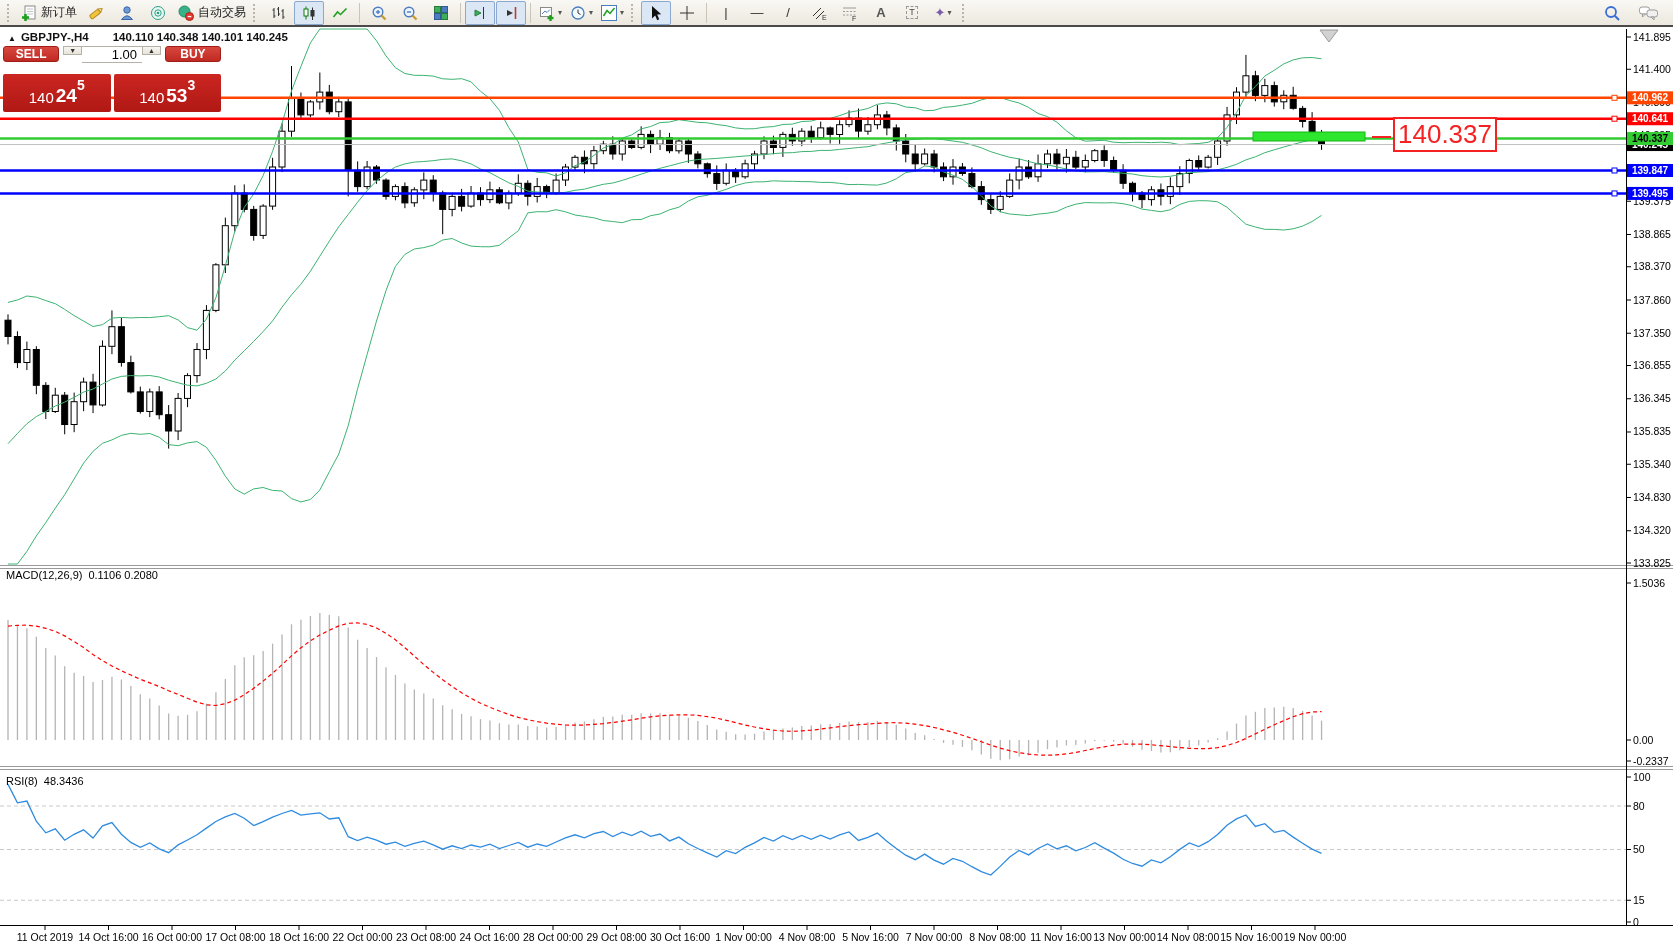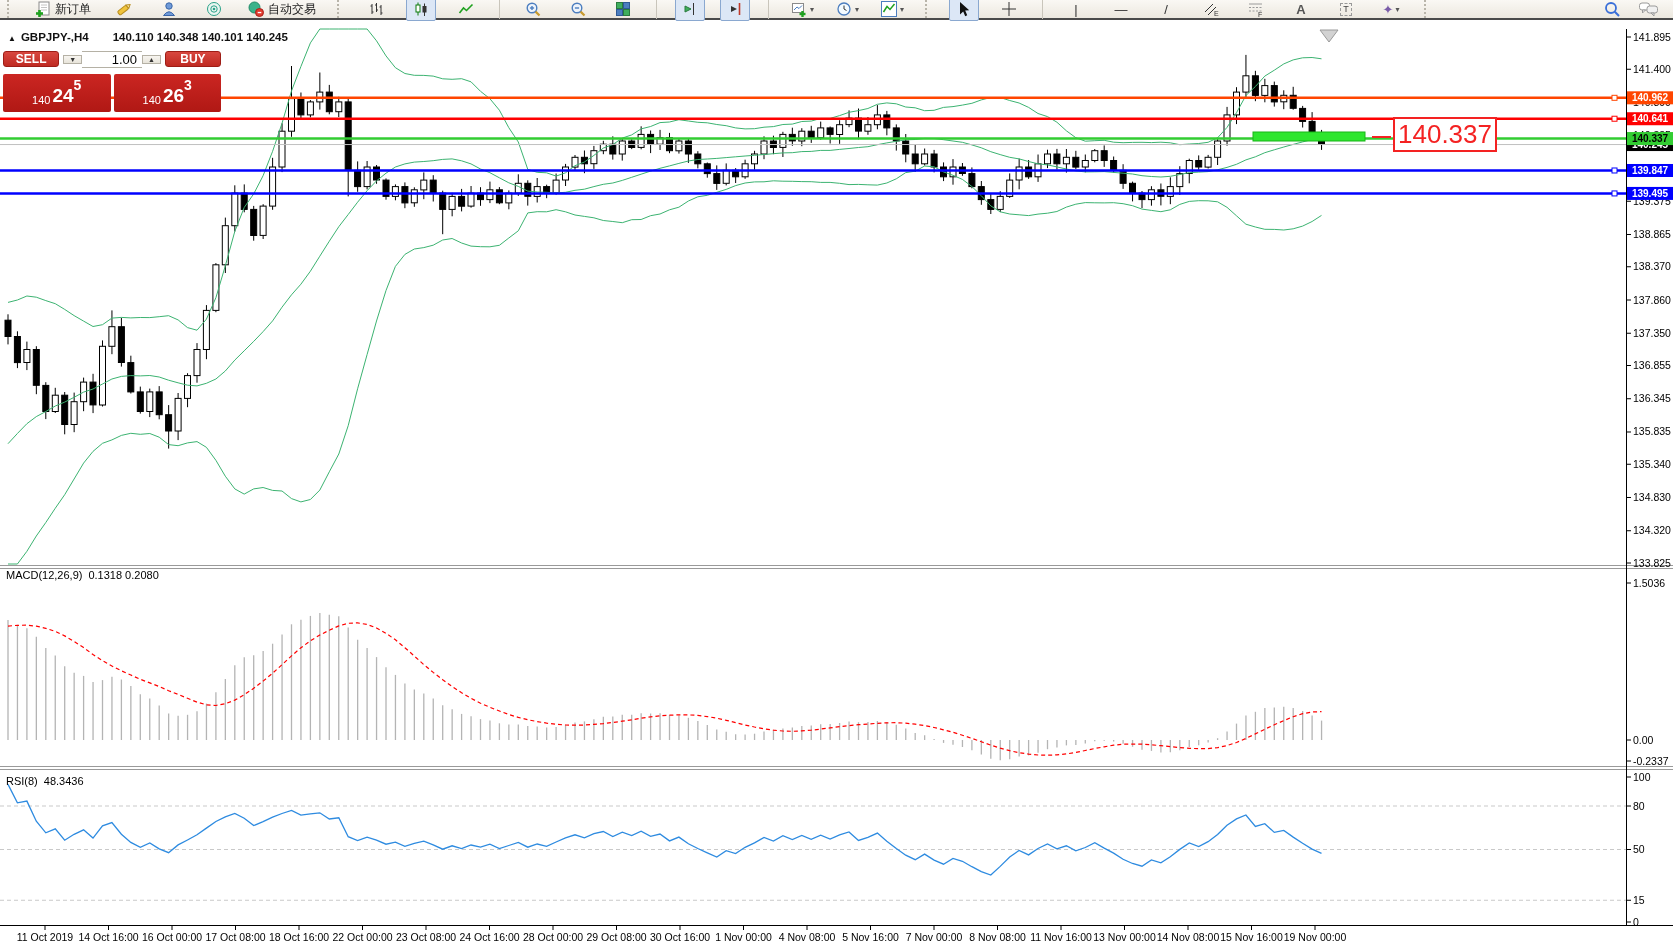--- a/index.html
+++ b/index.html
@@ -1,22 +1,22 @@
 <!DOCTYPE html>
 <html><head>
 <meta charset="utf-8">
 <style>
   html,body{margin:0;padding:0;background:#fff;width:1673px;height:950px;overflow:hidden;
     font-family:"Liberation Sans","DejaVu Sans",sans-serif;}
   .screen{position:relative;width:1673px;height:950px;background:#fff;}
 
   
-  .toolbar{position:absolute;left:0;top:0;width:1673px;height:20px;box-sizing:border-box;
+  .toolbar{position:absolute;left:0;top:0;width:1673px;height:27px;box-sizing:border-box;
     background:linear-gradient(#faf8f4,#ece8df);border-bottom:2px solid #4a4a4a;
-    display:flex;align-items:center;padding:0 4px;gap:15px;z-index:10;}
+    display:flex;align-items:center;padding:0 4px;gap:1px;z-index:10;}
   .tbtn{height:22px;min-width:24px;display:flex;align-items:center;justify-content:center;
     border:1px solid transparent;border-radius:2px;background:none;padding:0 2px;cursor:default;}
   .tbtn.pressed{border-color:#8aa8d0;background:#dce7f6;}
   .tbtn .lbl{font-size:12px;color:#222;margin-left:3px;white-space:nowrap;}
   .dd{font-size:8px;color:#555;margin-left:2px;}
   .grip{width:4px;height:18px;border-left:2px dotted #b9b5aa;margin:0 3px;}
   .vsep{width:1px;height:20px;background:#c9c5bb;margin:0 3px;}
   .glyph{font-size:13px;color:#333;line-height:1;}
   .tf{height:20px;min-width:24px;padding:0 4px;font-size:11px;color:#333;background:none;
     border:1px solid transparent;border-radius:2px;display:flex;align-items:center;justify-content:center;}
@@ -27,32 +27,32 @@
   
   #chart-svg{position:absolute;left:0;top:0;z-index:1;}
   .ax{font:10.5px "Liberation Sans",sans-serif;fill:#000;}
   .axb{font:bold 10px "Liberation Sans",sans-serif;}
 
   .symbol-title{position:absolute;left:8px;top:31px;font-size:11.5px;font-weight:700;color:#111;z-index:5;}
   .symbol-title .tri{font-size:8px;margin-right:5px;}
   .symbol-title .ohlc{margin-left:24px;}
 
   .trade-panel{position:absolute;left:3px;top:46px;width:218px;z-index:6;}
-  .tp-row1{display:flex;height:26px;align-items:center;}
+  .tp-row1{display:flex;height:26px;align-items:flex-start;}
   .tp-btn{width:55px;background:linear-gradient(#d8473f,#bf2a22);border:1px solid #9e1d16;border-radius:3px;
     color:#fff;font-size:12px;font-weight:700;display:flex;align-items:center;justify-content:center;}
   .tp-spin{width:17px;background:linear-gradient(#f7f5f0,#e8e4da);border:1px solid #b5b1a5;
     display:flex;align-items:center;justify-content:center;font-size:7px;color:#333;}
   .tp-vol{width:60px;border:1px solid #b5b1a5;border-left:none;border-right:none;
     font-size:13px;text-align:right;padding:0 5px 0 0;box-sizing:border-box;}
   .tp-gap{width:4px;}
   .tp-row2{display:flex;gap:3px;margin-top:2px;height:38px;}
   .tp-price{flex:1;background:linear-gradient(#cb2622,#b01814);border-radius:2px;color:#fff;
     display:flex;align-items:flex-end;justify-content:center;padding-bottom:3px;}
-  .tp-fig{font-size:11px;padding-bottom:3px;margin-right:2px;}
+  .tp-fig{font-size:15px;padding-bottom:3px;margin-right:2px;}
   .tp-pips{font-size:19px;font-weight:700;line-height:27px;}
   .tp-pt{font-size:14px;font-weight:700;align-self:flex-start;padding-top:3px;}
 
   .ind-label{position:absolute;left:6px;font-size:11px;color:#000;z-index:5;}
   .ind-label .vals{margin-left:6px;}
 
   .price-callout{position:absolute;left:1393px;top:117px;width:100px;height:31px;z-index:6;
     border:2px solid #f42222;background:#fff;color:#f42222;font-size:26px;line-height:30px;
     text-align:center;font-weight:400;}
   .turning-point{position:absolute;left:1400px;top:208px;z-index:6;font-size:31px;font-weight:700;
@@ -855,28 +855,28 @@
       <div class="tp-btn">BUY</div>
     </div>
     <div class="tp-row2">
       <div class="tp-price">
         <span class="tp-fig">140</span>
         <span class="tp-pips">24</span>
         <span class="tp-pt">5</span>
       </div>
       <div class="tp-price">
         <span class="tp-fig">140</span>
-        <span class="tp-pips">26</span>
+        <span class="tp-pips">53</span>
         <span class="tp-pt">3</span>
       </div>
     </div>
   </div>
 
   <div class="ind-label" style="top:569px;">
-    <span>MACD(12,26,9)</span><span class="vals">0.1318 0.2080</span>
+    <span>MACD(12,26,9)</span><span class="vals">0.1106 0.2080</span>
   </div>
   <div class="ind-label" style="top:775px;">
     <span>RSI(8)</span><span class="vals">48.3436</span>
   </div>
 
   <div class="price-callout">140.337</div>
 
 </div>
 
 </body></html>

